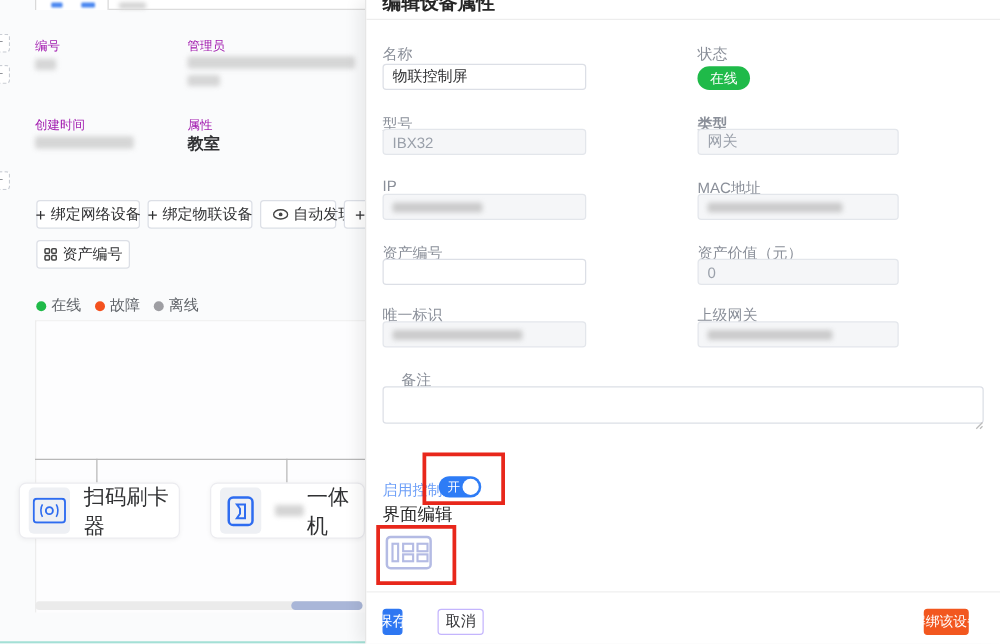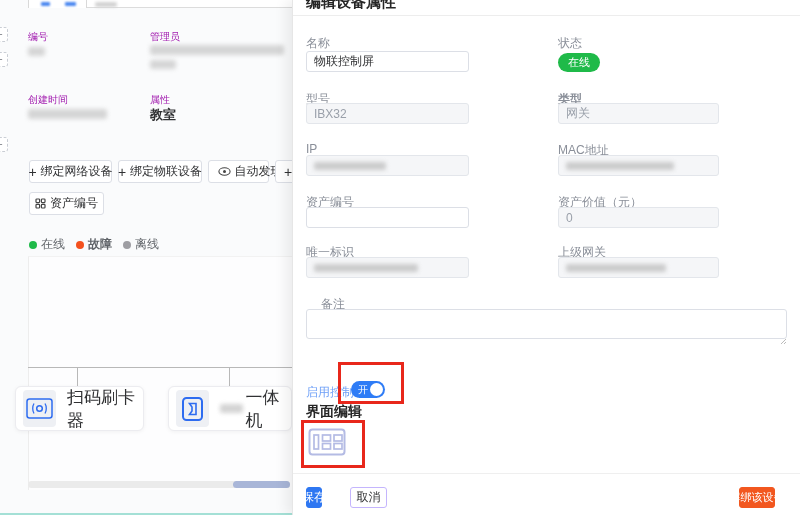--- a/index.html
+++ b/index.html
@@ -55,21 +55,21 @@
                   padding:2px 10px; border-radius:10px; }
   #remark-area { position:absolute; left:13px; top:309px; width:481px; height:30px; border:1px solid #dcdfe6;
                  border-radius:3px; background:#fff; font-family:inherit; font-size:12px; color:#303133;
                  resize:none; outline:none; }
   .resize-grip { position:absolute; left:487px; top:331px; pointer-events:none; }
   #toggle-label { position:absolute; left:13px; top:384px; font-size:12px; color:#6d9ff7; }
   #toggle { position:absolute; left:58px; top:381px; width:34px; height:17px; background:#2e7cf6; border-radius:9px;
             cursor:pointer; }
   #toggle .on-txt { position:absolute; left:7px; top:2px; font-size:10px; color:#fff; }
   #toggle .knob { position:absolute; right:2px; top:2px; width:13px; height:13px; background:#fff; border-radius:50%; }
-  #ui-edit-heading { position:absolute; left:13px; top:403px; font-size:14px; font-weight:700; color:#262626; }
+  #ui-edit-heading { position:absolute; left:13px; top:403px; font-size:14px; font-weight:400; color:#262626; }
   #layout-entry { position:absolute; left:15px; top:428px; cursor:pointer; }
   .anno-box { position:absolute; border:3px solid #e8271b; background:transparent; }
   #footer-divider { position:absolute; left:0; top:473px; width:508px; border-top:1px solid #efefef; }
   .ft-btn { position:absolute; top:487px; height:21px; border-radius:3px; font-size:12px; display:flex;
             align-items:center; justify-content:center; cursor:pointer; white-space:nowrap; }
   #save-btn { left:13px; width:16px; background:#2e77f2; color:#fff; border:1px solid #2e77f2; }
   #cancel-btn { left:57px; width:37px; background:#fff; color:#303133; border:1px solid #c4b5fd; }
   #unbind-btn { left:446px; width:36px; background:#f2571f; color:#fff; border:1px solid #f2571f; font-size:11px; }
 </style>
 </head>
@@ -133,21 +133,21 @@
             <rect x="6.4" y="6.4" width="3.6" height="3.6" rx="0.8"></rect>
           </svg>
       </span>
       <span>资产编号</span>
     </div>
 
     <div class="legend-item" style="left:29px;top:236px;">
       <span class="dot" style="background:#1fba49;"></span>
       <span>在线</span>
     </div>
-    <div class="legend-item" style="left:76px;top:236px;font-weight:bold;">
+    <div class="legend-item" style="left:76px;top:236px;">
       <span class="dot" style="background:#f4511e;"></span>
       <span>故障</span>
     </div>
     <div class="legend-item" style="left:123px;top:236px;">
       <span class="dot" style="background:#9e9ea3;"></span>
       <span>离线</span>
     </div>
 
     <div id="tree-panel"></div>
     <div class="tree-hline"></div>

